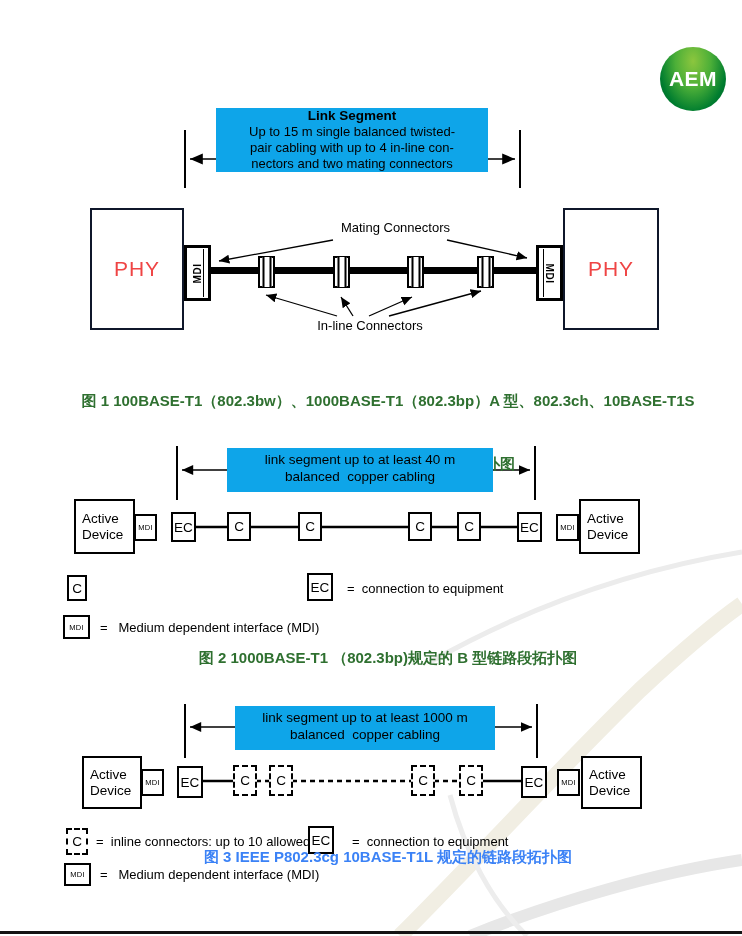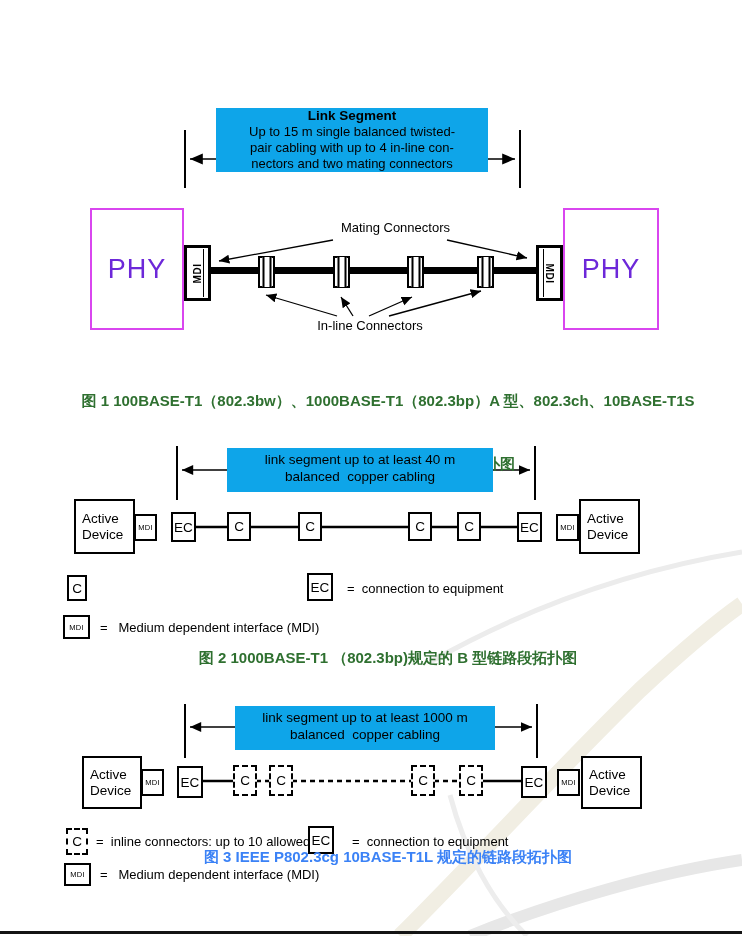--- a/index.html
+++ b/index.html
@@ -2,21 +2,21 @@
 <html><head>
 <meta charset="utf-8">
 <style>
   html,body{margin:0;padding:0;background:#fff;}
   .page{position:relative;width:742px;height:936px;background:#fff;overflow:hidden;
         font-family:"Liberation Sans",sans-serif;color:#000;}
   svg.layer{position:absolute;left:0;top:0;pointer-events:none;}
   .bg{z-index:0;}
   .lines{z-index:1;}
   .box{position:absolute;z-index:2;background:#fff;display:flex;align-items:center;justify-content:center;box-sizing:border-box;}
-  .phy{border:2px solid #d946ef;font-size:27px;letter-spacing:1px;color:#6d28d9;}
+  .phy{border:2px solid #0f172a;font-size:21px;letter-spacing:1px;color:#ef4444;}
   .mdiBig{border:3px solid #000;}
   .mdiBig .rot{font-size:10px;font-weight:bold;letter-spacing:.5px;white-space:nowrap;}
   .rotL{transform:rotate(-90deg);}
   .rotR{transform:rotate(90deg);}
   .vline{position:absolute;top:1px;bottom:1px;width:0;border-left:1.5px solid #000;}
   .ic{border:2px solid #000;}
   .ic .mid{position:absolute;top:-1px;bottom:-1px;left:50%;width:5px;transform:translateX(-50%);
            border-left:2px solid #000;border-right:2px solid #000;background:#fff;}
   .ad{border:2.5px solid #000;flex-direction:column;align-items:flex-start;padding-left:6px;
       font-size:13.5px;line-height:16px;}
@@ -87,20 +87,23 @@
     <line x1="537" y1="704" x2="537" y2="758" stroke="#000" stroke-width="2"></line>
     <line x1="190" y1="727" x2="532" y2="727" stroke="#000" stroke-width="1.4" marker-start="url(#ahr)" marker-end="url(#ah)"></line>
 
     <line x1="203" y1="781" x2="234" y2="781" stroke="#000" stroke-width="2.5"></line>
     <line x1="256" y1="781" x2="270" y2="781" stroke="#000" stroke-width="2.5" stroke-dasharray="5,4"></line>
     <line x1="292" y1="781" x2="412" y2="781" stroke="#000" stroke-width="2.5" stroke-dasharray="5,4"></line>
     <line x1="434" y1="781" x2="460" y2="781" stroke="#000" stroke-width="2.5" stroke-dasharray="5,4"></line>
     <line x1="482" y1="781" x2="522" y2="781" stroke="#000" stroke-width="2.5"></line>
   </svg>
 
+  <div class="logo">
+    <span>AEM</span>
+  </div>
 
   <div class="bracket" style="left:216px;top:108px;width:272px;">
     <div class="bTitle">Link Segment</div>
     <div class="bl">Up to 15 m single balanced twisted-</div>
     <div class="bl">pair cabling with up to 4 in-line con-</div>
     <div class="bl">nectors and two mating connectors</div>
   </div>
 
   <div class="box phy" style="left:90px;top:208px;width:94px;height:122px;">
     <span>PHY</span>

